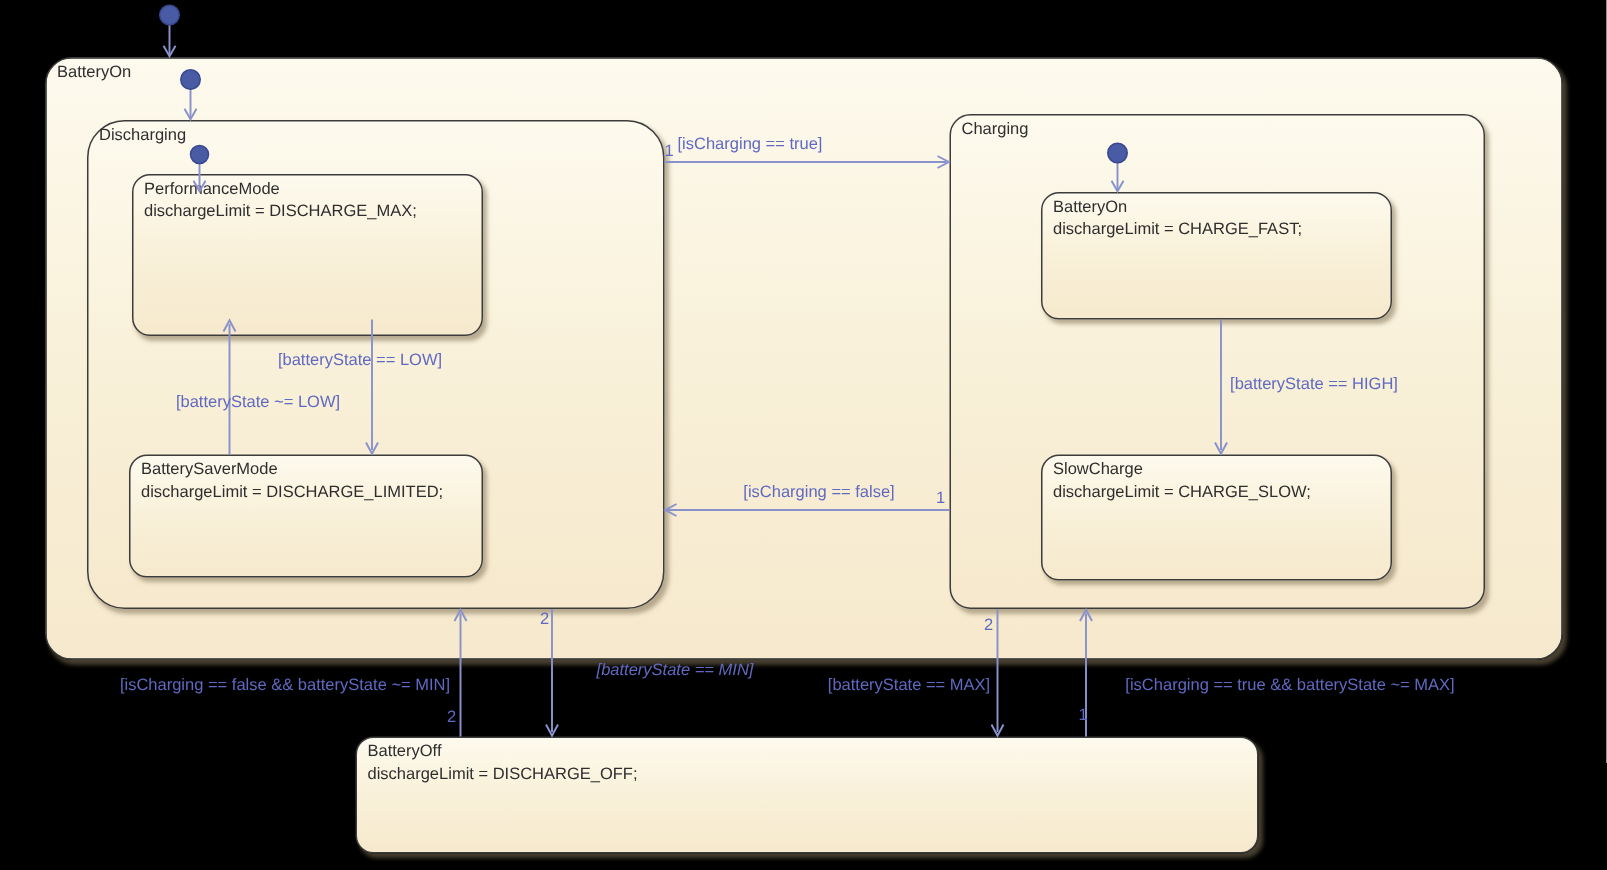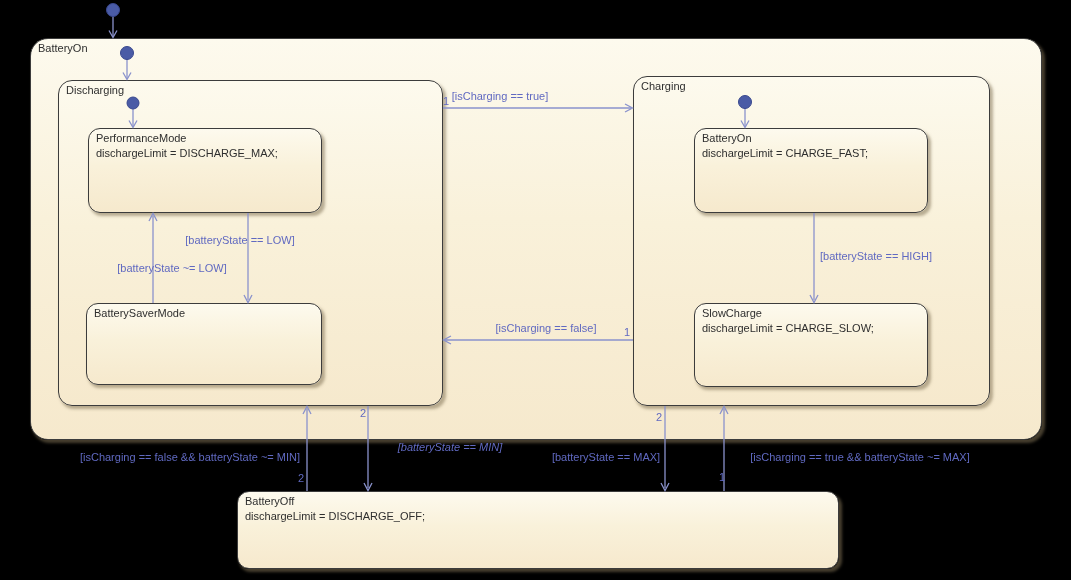--- a/index.html
+++ b/index.html
@@ -12,23 +12,23 @@
     border:1.5px solid #3c3c3c;
     background:linear-gradient(180deg,#fdfaee 0%,#f9f1da 45%,#f6e9cd 100%);
     box-shadow:2.5px 3px 3px rgba(130,115,85,0.55);
     box-sizing:border-box;
   }
   .state-text{position:absolute;top:2px;left:7px;right:4px;color:#2e2e2e;font-size:11px;line-height:14.5px;}
   .state-name{display:block;}
   .state-body{display:block;white-space:nowrap;}
 
   #battery-on{left:30px;top:38px;width:1012px;height:402px;border-radius:18px;}
-  #discharging{left:58px;top:80px;width:385px;height:326px;border-radius:14px;}
+  #discharging{left:58px;top:80px;width:385px;height:326px;border-radius:25px;}
   #charging{left:633px;top:76px;width:357px;height:330px;border-radius:14px;}
-  #performance-mode{left:88px;top:128px;width:234px;height:85px;border-radius:12px;}
+  #performance-mode{left:88px;top:116px;width:234px;height:108px;border-radius:12px;}
   #battery-saver-mode{left:86px;top:303px;width:236px;height:82px;border-radius:12px;}
   #fast-charge{left:694px;top:128px;width:234px;height:85px;border-radius:12px;}
   #slow-charge{left:694px;top:303px;width:234px;height:84px;border-radius:12px;}
   #battery-off{left:237px;top:491px;width:602px;height:78px;border-radius:12px;}
 
   .overlay{position:absolute;left:0;top:0;}
   .overlay line,.overlay path{stroke:#8a92cc;stroke-width:1.3;fill:none;}
   .overlay circle{fill:#4a5ba6;stroke:#39488e;stroke-width:1;}
 
   .tlabel,.tnum{
@@ -77,20 +77,21 @@
   <div class="state" id="performance-mode">
     <div class="state-text">
       <span class="state-name">PerformanceMode</span>
       <span class="state-body">dischargeLimit = DISCHARGE_MAX;</span>
     </div>
   </div>
 
   <div class="state" id="battery-saver-mode">
     <div class="state-text">
       <span class="state-name">BatterySaverMode</span>
+      <span class="state-body">dischargeLimit = DISCHARGE_LIMITED;</span>
     </div>
   </div>
 
   <div class="state" id="fast-charge">
     <div class="state-text">
       <span class="state-name">BatteryOn</span>
       <span class="state-body">dischargeLimit = CHARGE_FAST;</span>
     </div>
   </div>
 

